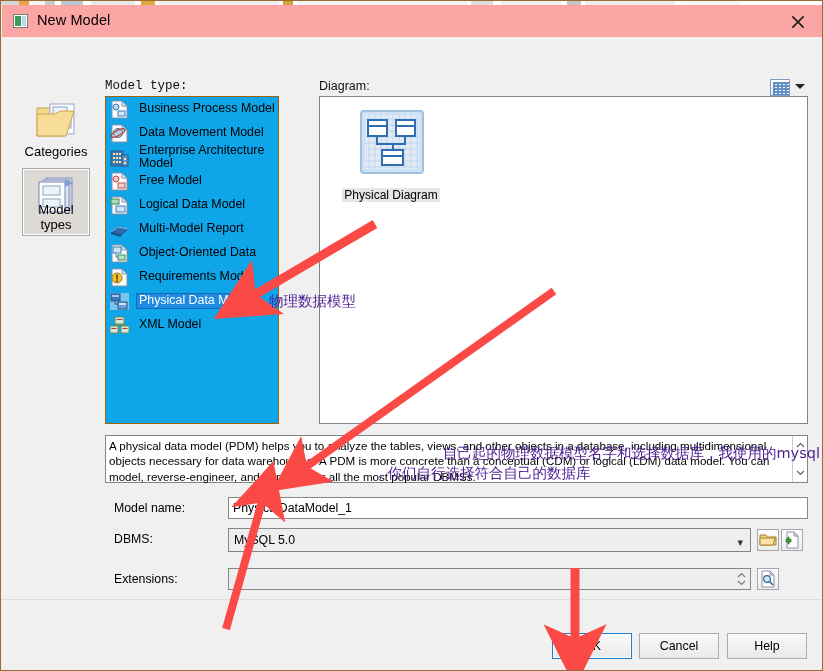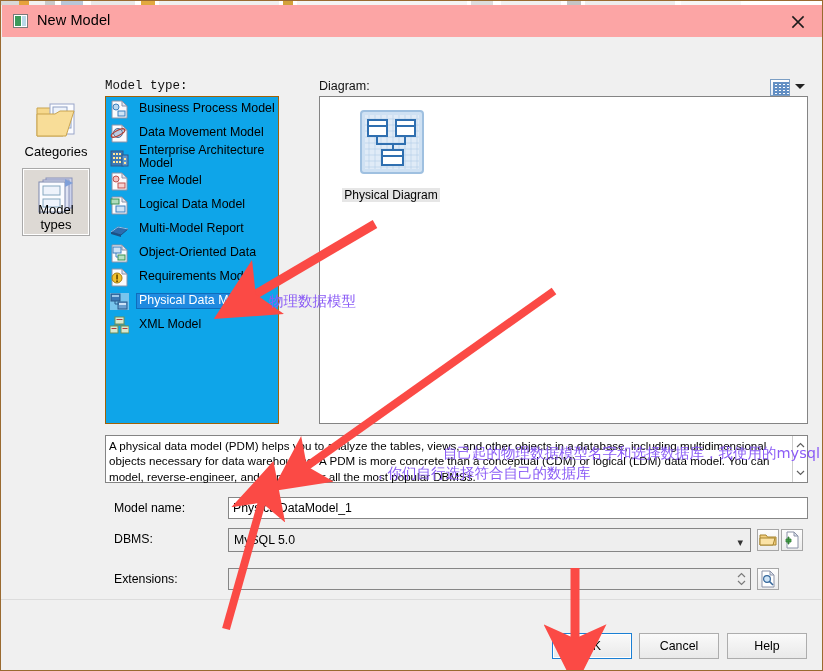--- a/index.html
+++ b/index.html
@@ -195,21 +195,21 @@
     display: flex; align-items: center; justify-content: center;
     cursor: default;
   }
   .btn.default {
     border: 1px solid #1a7fd4;
     box-shadow: inset 0 0 0 1px #ffffff;
   }
 
   
   .ann {
-    position: absolute; color: #8b5cf6; font-size: 14.5px;
+    position: absolute; color: #4c1d95; font-size: 14.5px;
     font-family: "DejaVu Sans", sans-serif; white-space: nowrap;
     pointer-events: none;
   }
   #arrows { position: absolute; left: 0; top: 0; width: 823px; height: 671px; pointer-events: none; }
 </style>
 </head>
 <body>
 
 <div id="root">
 

